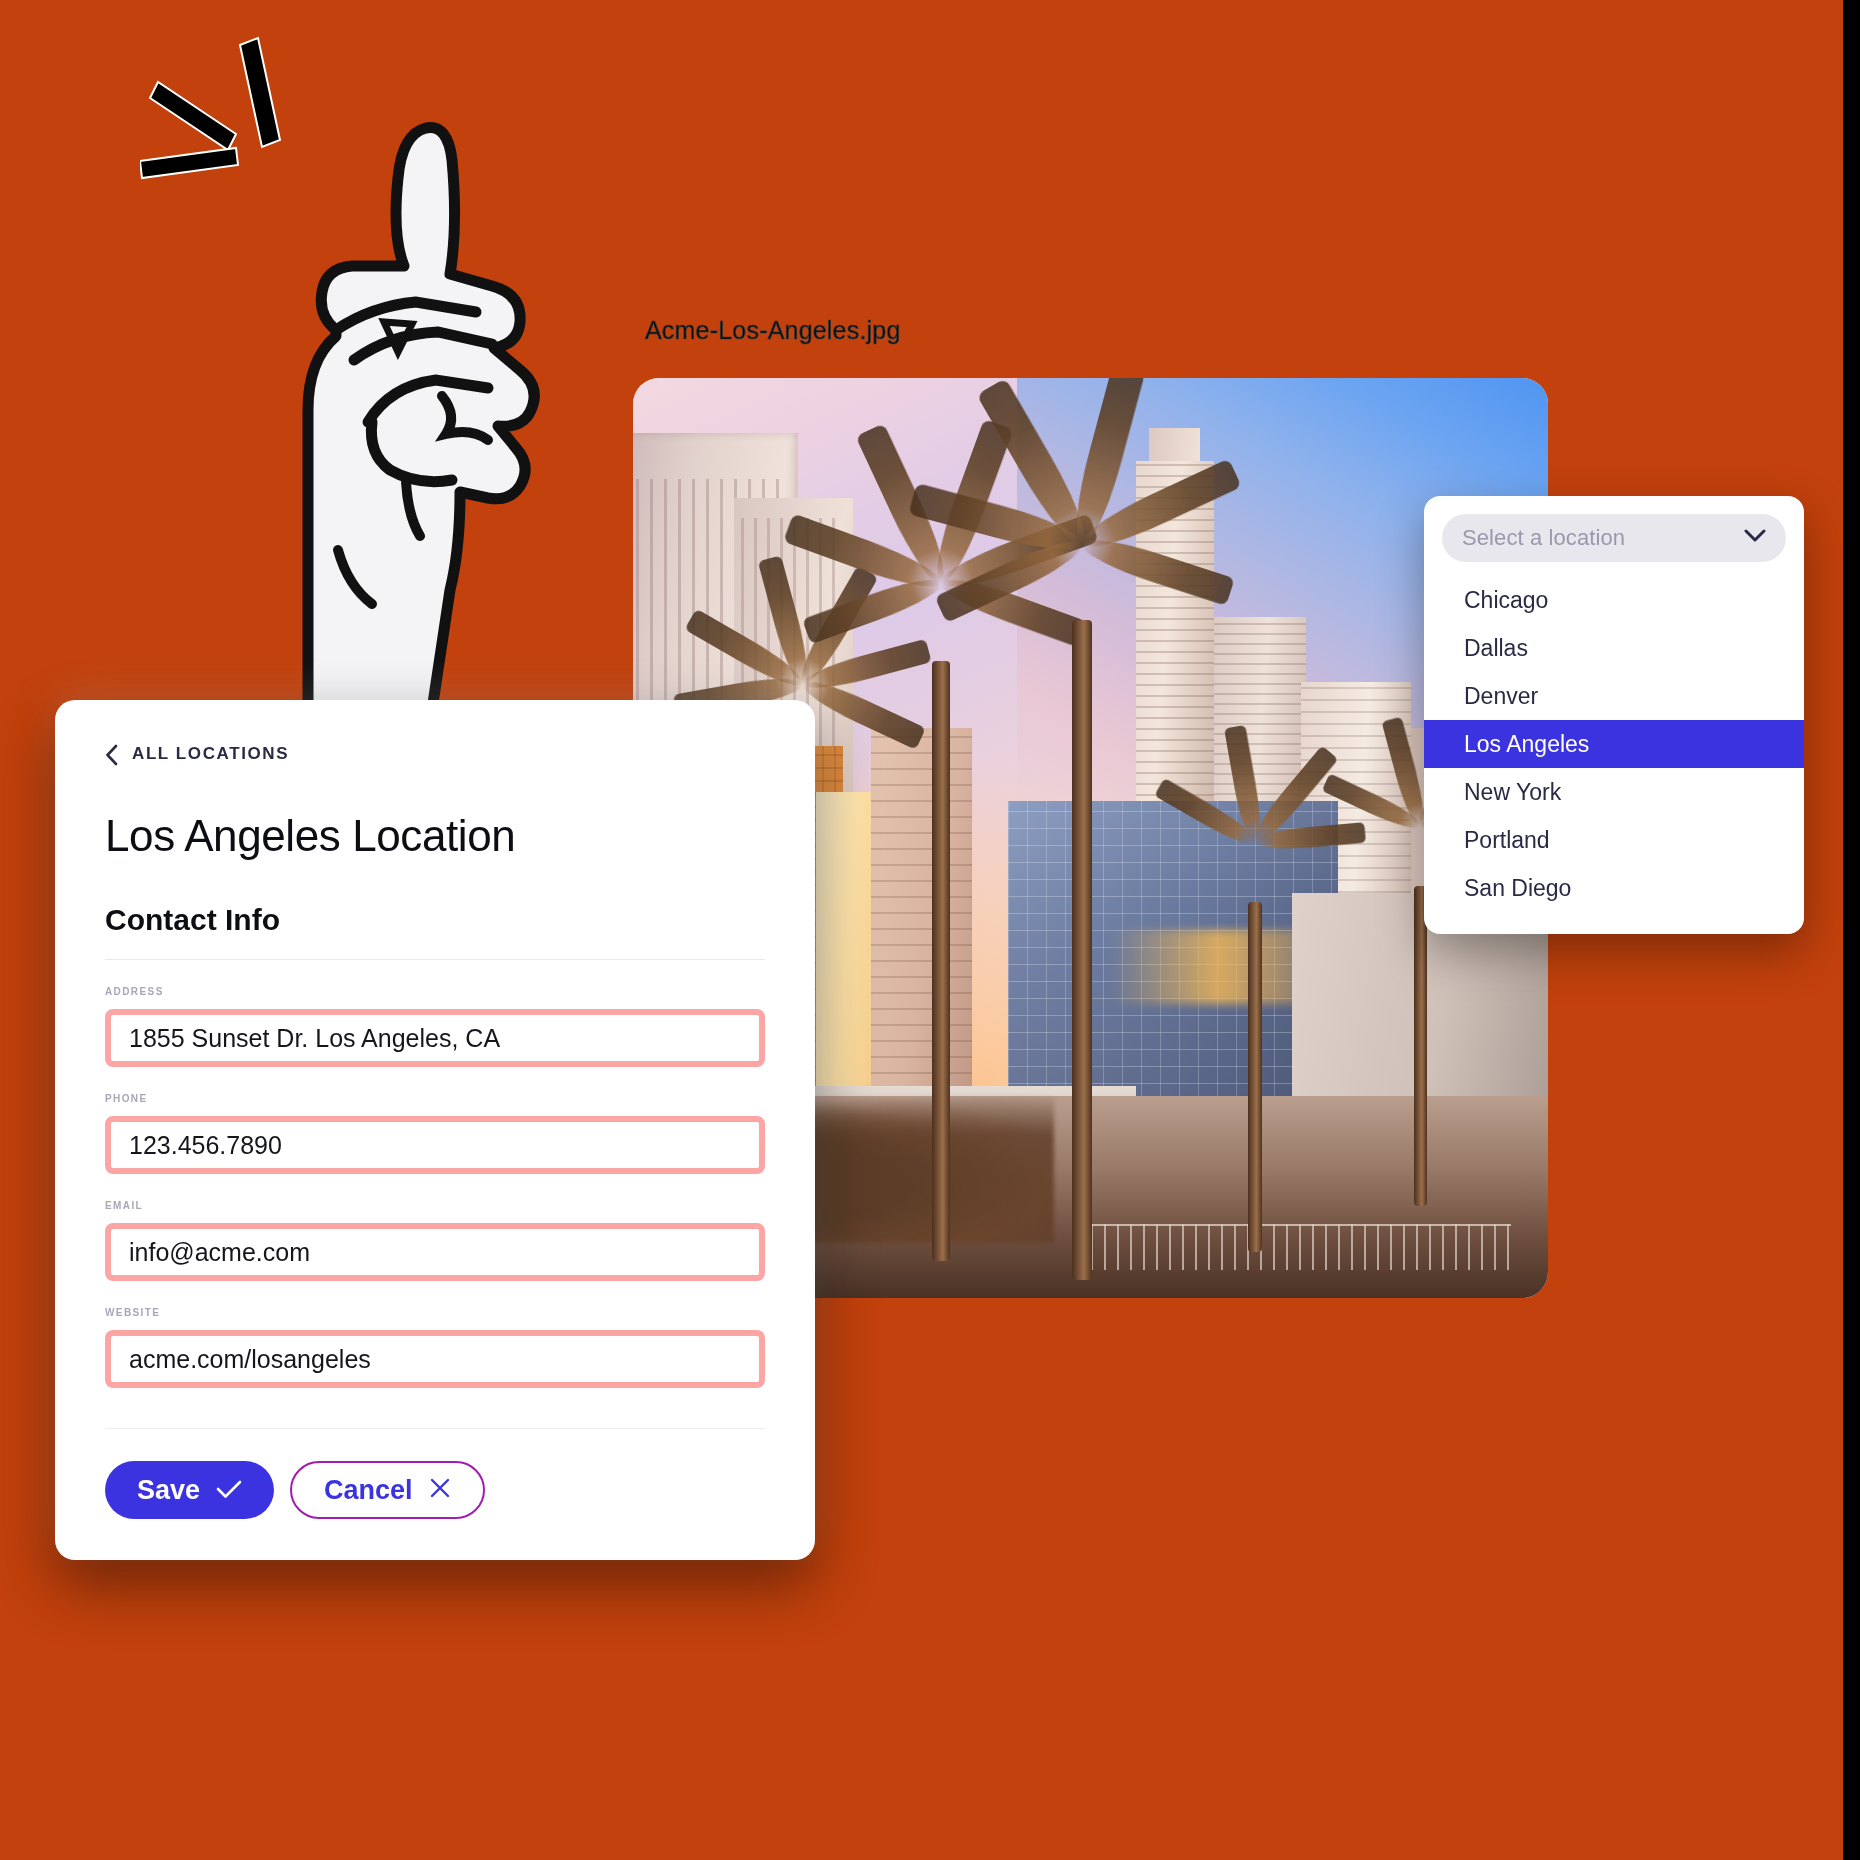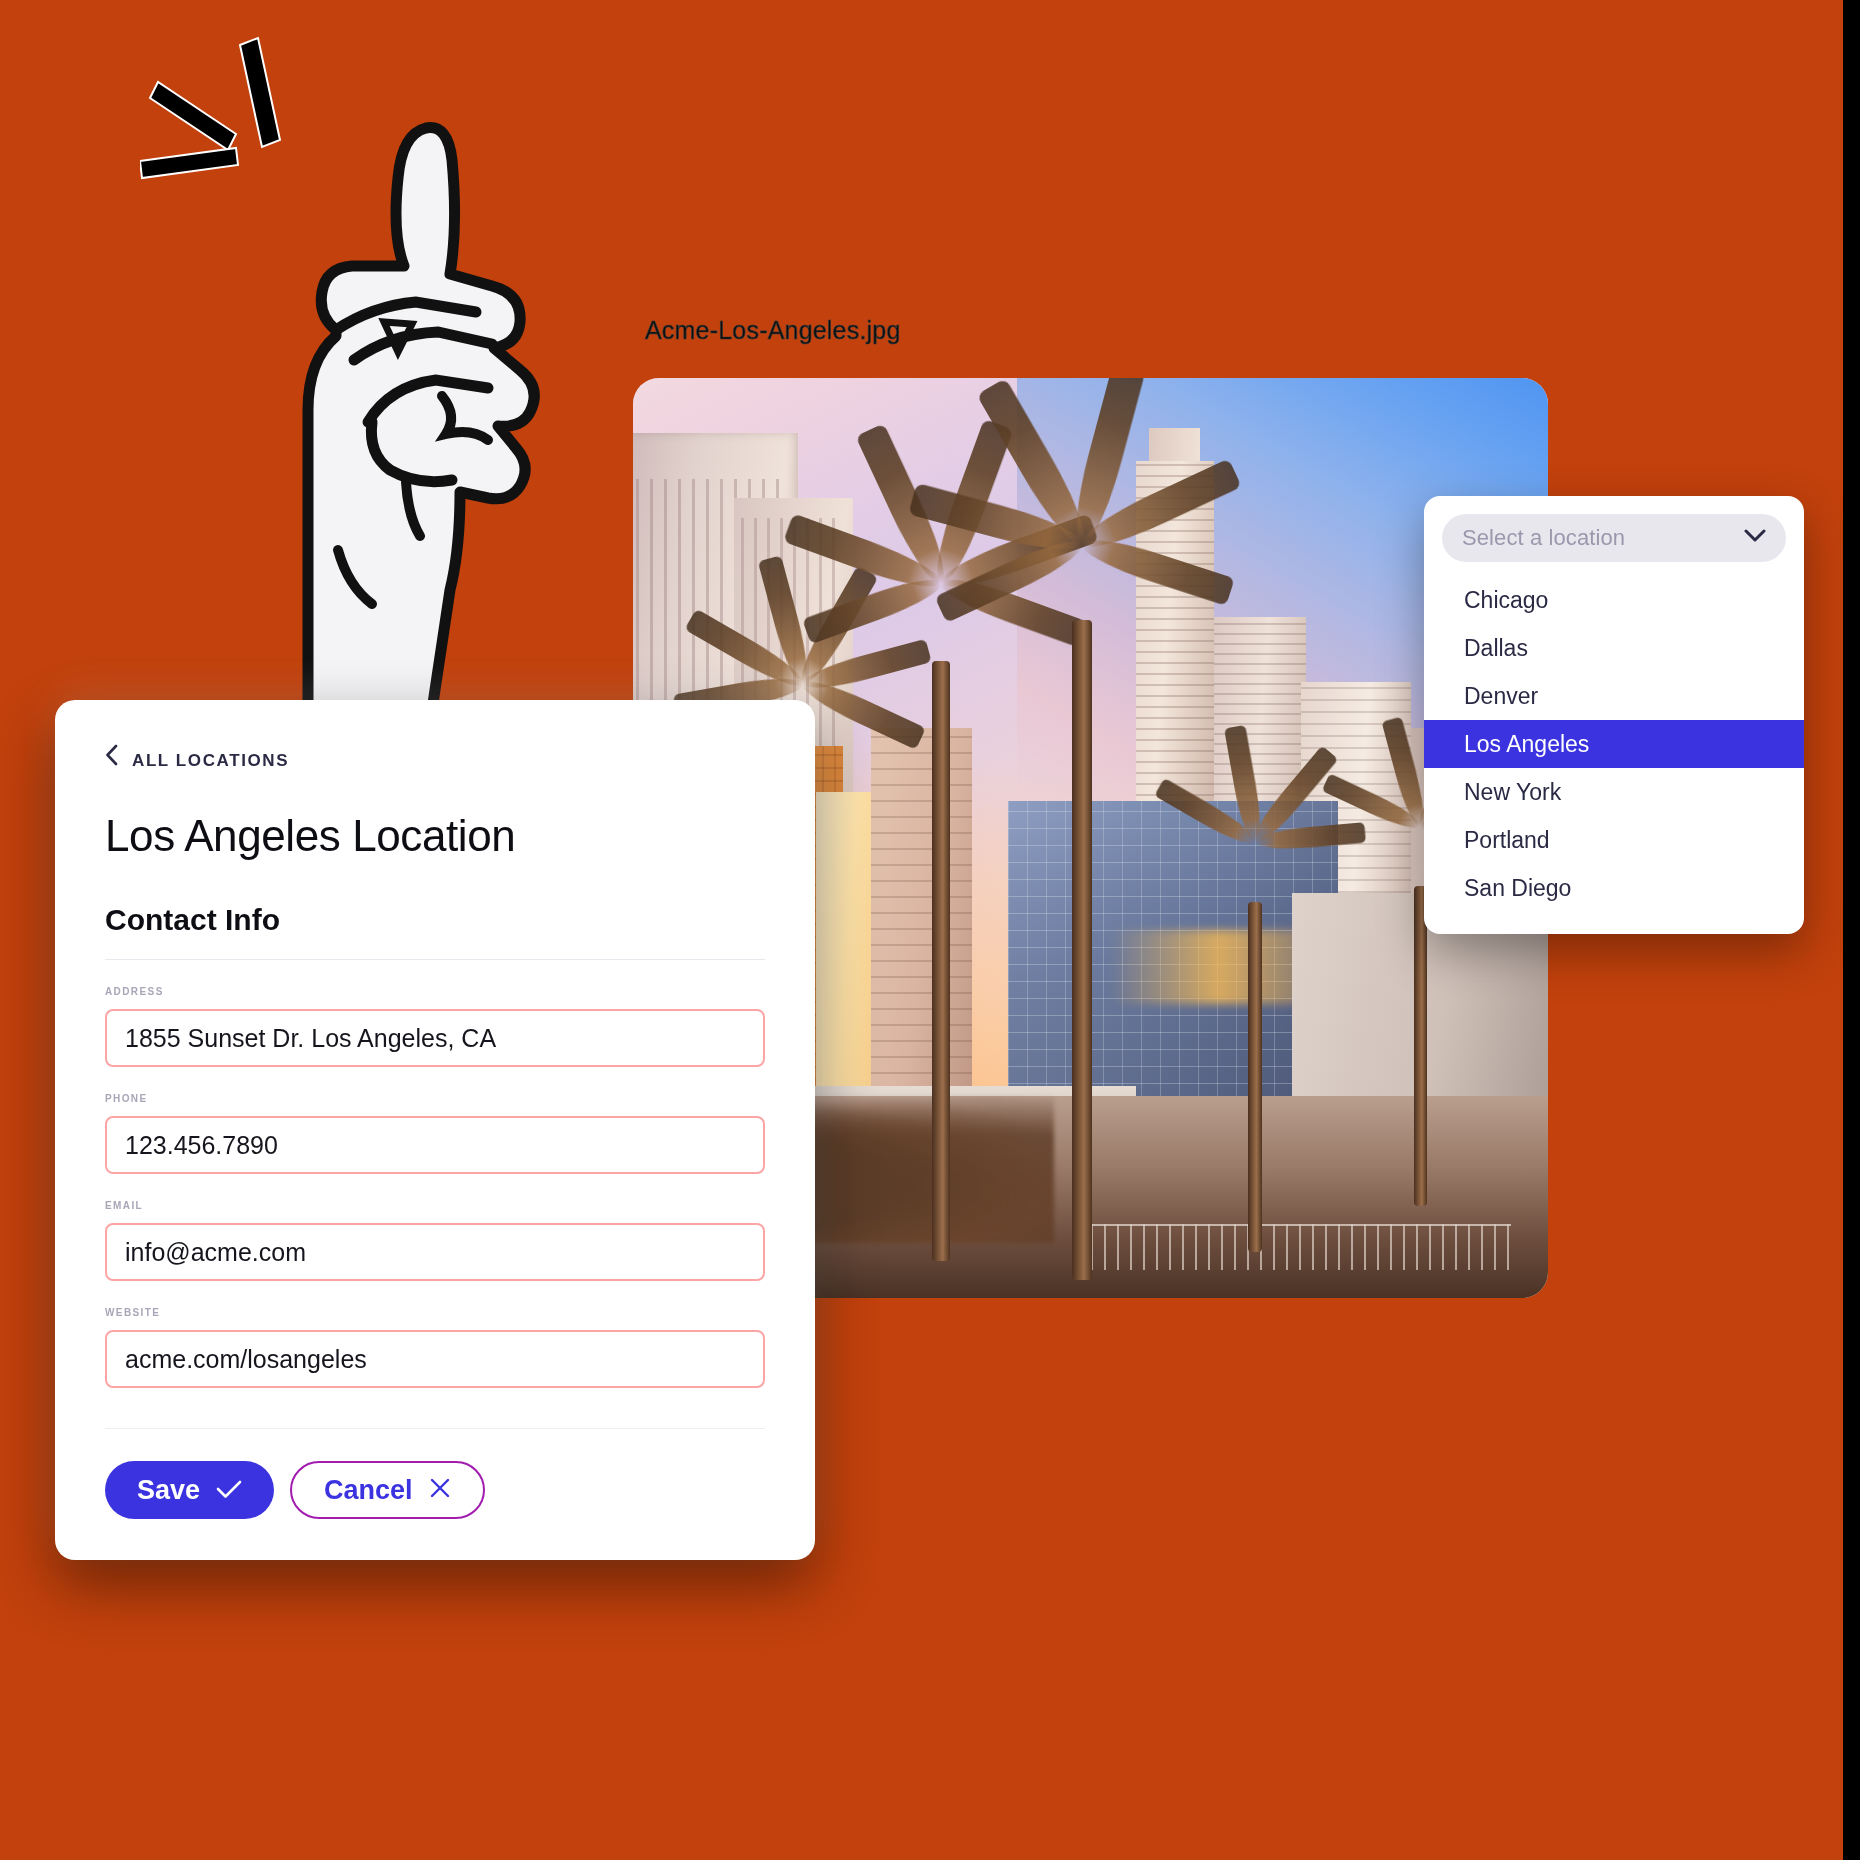--- a/index.html
+++ b/index.html
@@ -224,39 +224,39 @@
   
   #form-card {
     position: absolute; left: 55px; top: 700px;
     width: 760px; height: 860px;
     background: #ffffff;
     border-radius: 20px;
     box-shadow: 0 -14px 40px rgba(255,255,255,.10), 0 24px 60px rgba(0,0,0,.45);
     padding: 44px 50px 0 50px;
   }
   #breadcrumb {
-    display: flex; align-items: flex-end; gap: 14px;
+    display: flex; align-items: flex-start; gap: 14px;
     font-size: 17px; font-weight: bold; letter-spacing: 1.6px;
     color: #2a2a45; cursor: pointer; width: max-content;
   }
   #page-title {
     margin-top: 40px; font-size: 44px; font-weight: normal;
     color: #0d0d14; letter-spacing: -.4px;
   }
   #section-title {
     margin-top: 42px; font-size: 30px; font-weight: bold; color: #0d0d14;
   }
   .divider { margin-top: 22px; height: 1px; background: #e8e8ee; }
   .field { margin-top: 26px; }
   .field-label {
     font-size: 10px; font-weight: bold; letter-spacing: 1.4px; color: #a9a6b8;
   }
   .field-input {
     margin-top: 12px; height: 58px; width: 100%;
-    border: 2px solid #fca5a5; border-radius: 8px;
+    border: 6px solid #fca5a5; border-radius: 8px;
     display: flex; align-items: center; padding: 0 18px;
     font-size: 25px; color: #15151d; background: #fff;
   }
   #form-divider-bottom { margin-top: 40px; height: 1px; background: #ececf1; }
   #actions { margin-top: 32px; display: flex; align-items: center; gap: 16px; }
   .btn {
     height: 58px; border-radius: 29px; display: flex; align-items: center;
     gap: 16px; padding: 0 32px; font-size: 27px; font-weight: bold; cursor: pointer;
   }
   #save-button { background: #3b33e0; color: #ffffff; }

